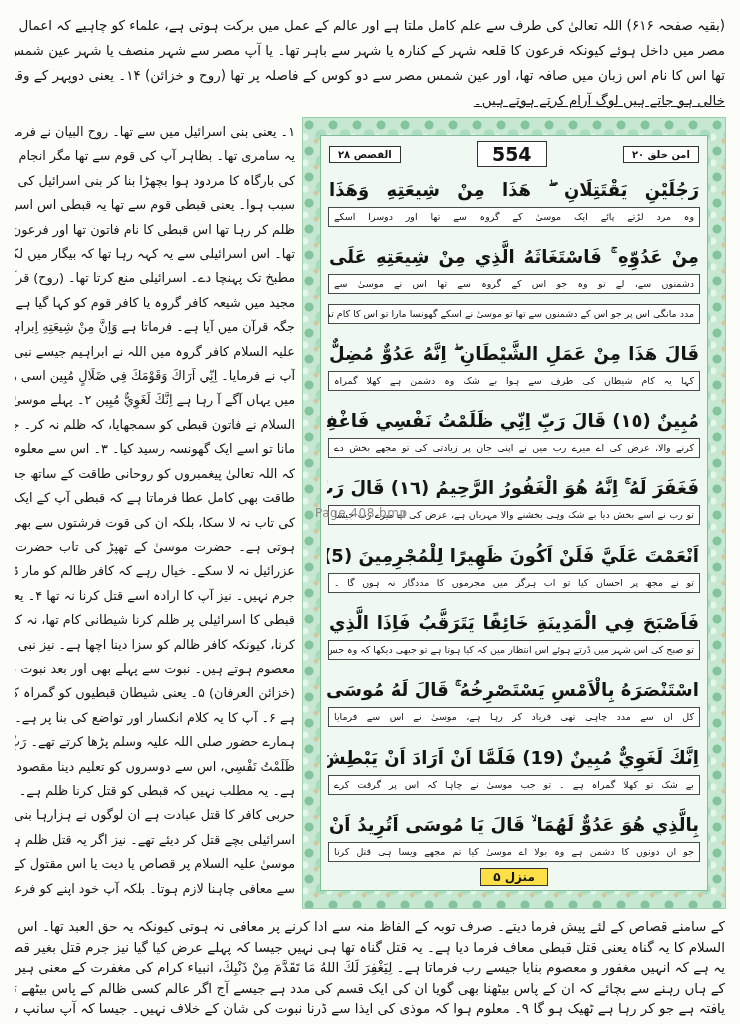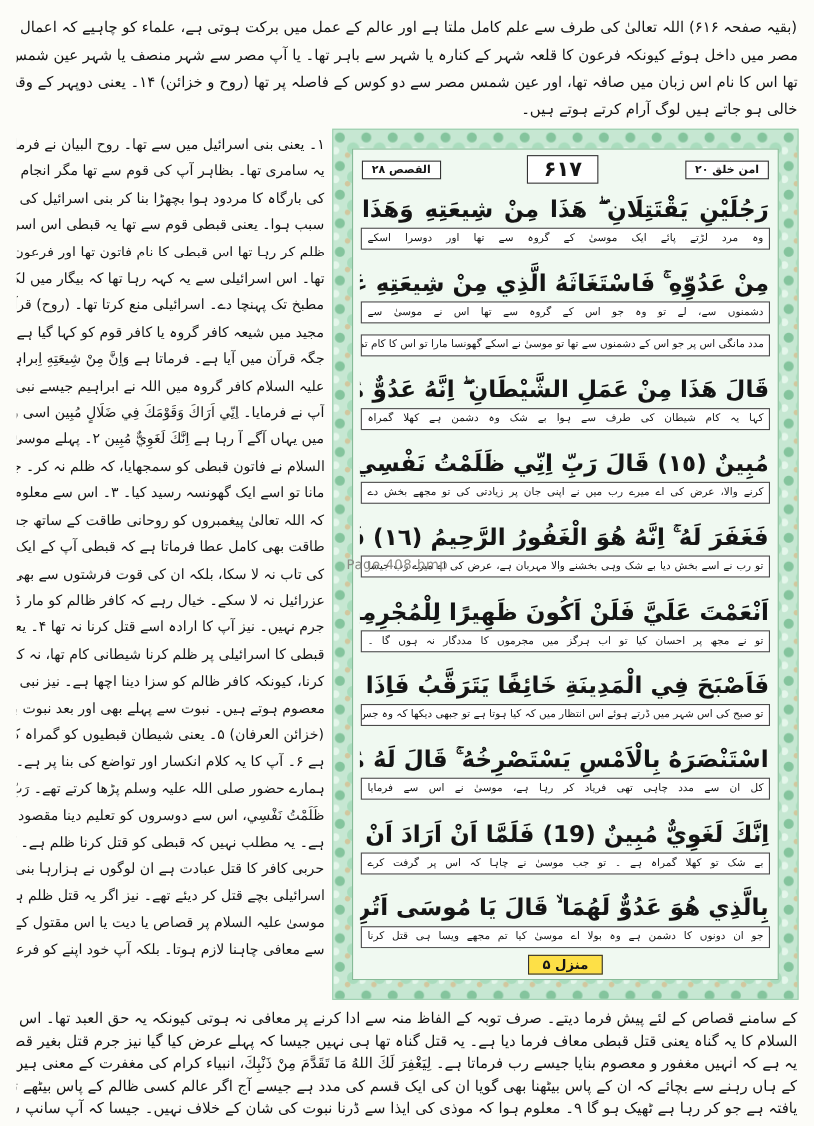--- a/index.html
+++ b/index.html
@@ -20,20 +20,21 @@
   .top-block .t-line{
     font-size:13.5px;
     line-height:25px;
     text-align:justify;
     text-align-last:justify;
     white-space:nowrap;
     overflow:hidden;
   }
   .top-block .t-line:last-child{
     text-align-last:right;
+    text-decoration:underline;
   }
   
   .main-row{
     display:flex;
     margin:0 14px 0 15px;
     gap:7px;
     height:792px;
     align-items:stretch;
   }
   
@@ -85,21 +86,21 @@
   }
   .verses{
     flex:1;
     display:flex;
     flex-direction:column;
     justify-content:space-between;
     overflow:hidden;
   }
   .verse-pair{display:block;}
   .arabic{
-    font-size:21px;
+    font-size:18px;
     font-weight:bold;
     line-height:26px;
     padding:8px 2px 4px 2px;
     text-align:justify;
     text-align-last:justify;
     white-space:nowrap;
     overflow:hidden;
   }
   .urdu{
     background:#ffffff;
@@ -179,21 +180,21 @@
       <div class="t-line">خالی ہو جاتے ہیں لوگ آرام کرتے ہوتے ہیں۔</div>
     </div>
 
   <div class="main-row">
 
     <div class="quran-box">
       <div class="box-inner">
 
         <div class="box-header">
           <div class="hdr-label">امن خلق ۲۰</div>
-          <div class="hdr-page">۶۱۷</div>
+          <div class="hdr-page">554</div>
           <div class="hdr-label">القصص ۲۸</div>
         </div>
 
         <div class="verses">
 
             <div class="verse-pair">
               <div class="arabic">رَجُلَيْنِ يَقْتَتِلَانِ ۖ هَذَا مِنْ شِيعَتِهِ وَهَذَا</div>
               <div class="urdu">وہ مرد لڑتے پائے ایک موسیٰ کے گروہ سے تھا اور دوسرا اسکے</div>
             </div>
 
@@ -284,20 +285,21 @@
         <div class="c-line">السلام نے فاتون قبطی کو سمجھایا، کہ ظلم نہ کر۔ جب وہ نہ</div>
 
         <div class="c-line">مانا تو اسے ایک گھونسہ رسید کیا۔ ۳۔ اس سے معلوم ہوا</div>
 
         <div class="c-line">کہ اللہ تعالیٰ پیغمبروں کو روحانی طاقت کے ساتھ جسمانی</div>
 
         <div class="c-line">طاقت بھی کامل عطا فرماتا ہے کہ قبطی آپ کے ایک گھونسہ</div>
 
         <div class="c-line">کی تاب نہ لا سکا، بلکہ ان کی قوت فرشتوں سے بھی زیادہ</div>
 
+        <div class="c-line">ہوتی ہے۔ حضرت موسیٰ کے تھپڑ کی تاب حضرت</div>
 
         <div class="c-line">عزرائیل نہ لا سکے۔ خیال رہے کہ کافر ظالم کو مار ڈالنا کوئی</div>
 
         <div class="c-line">جرم نہیں۔ نیز آپ کا ارادہ اسے قتل کرنا نہ تھا ۴۔ یعنی</div>
 
         <div class="c-line">قبطی کا اسرائیلی پر ظلم کرنا شیطانی کام تھا، نہ کہ اسے قتل</div>
 
         <div class="c-line">کرنا، کیونکہ کافر ظالم کو سزا دینا اچھا ہے۔ نیز نبی گناہ سے</div>
 
         <div class="c-line">معصوم ہوتے ہیں۔ نبوت سے پہلے بھی اور بعد نبوت بھی</div>

